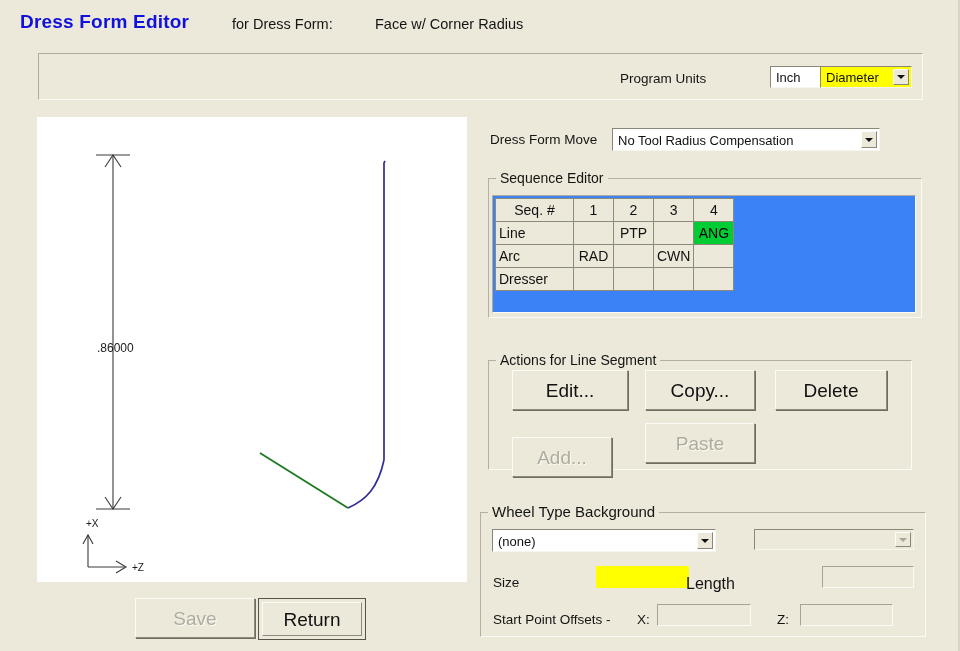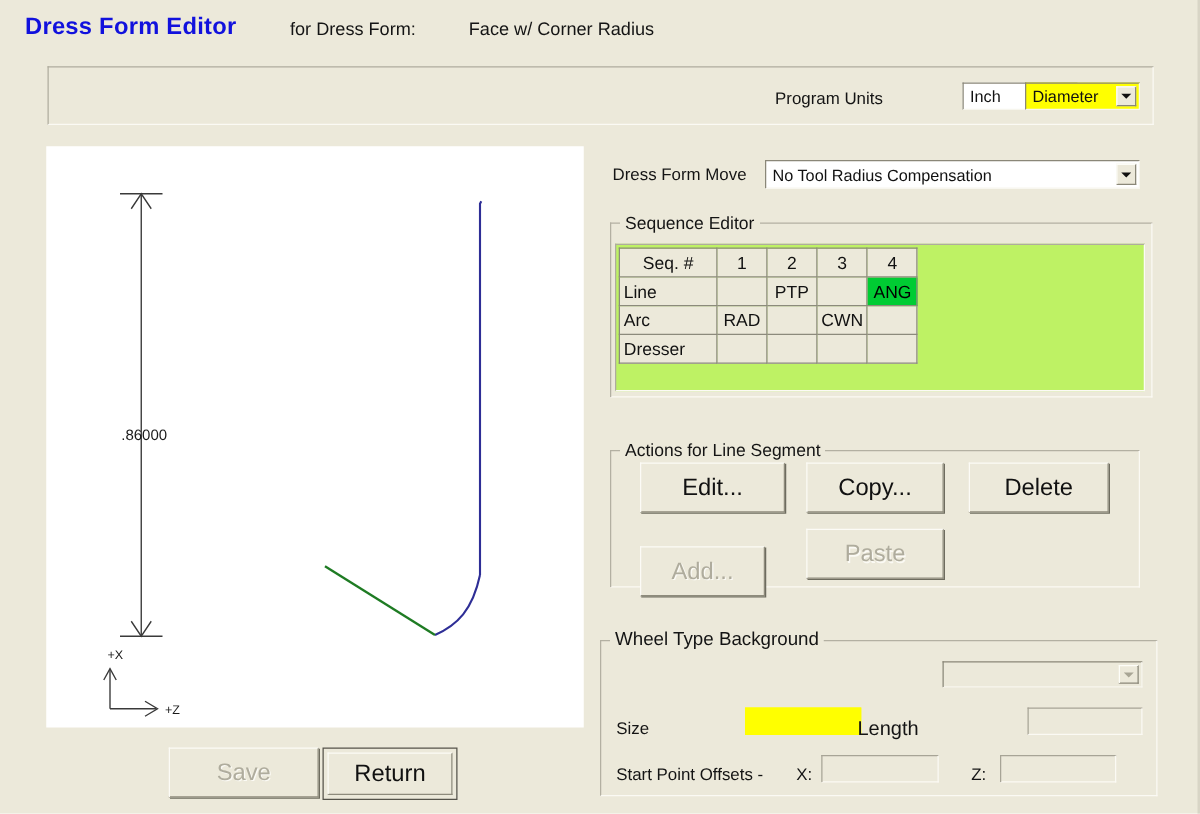--- a/index.html
+++ b/index.html
@@ -119,21 +119,21 @@
   #combo-units { left: 722px; top: 66px; width: 92px; height: 22px; margin-left: 48px; }
   #combo-diameter { left: 820px; top: 66px; width: 92px; height: 22px; }
 
   #dressform-move-label {
     position: absolute;
     left: 490px; top: 132px;
     font-size: 13.5px;
     color: #141414;
     white-space: nowrap;
   }
-  #combo-dressform-move { left: 612px; top: 128px; width: 300px; height: 23px; }
+  #combo-dressform-move { left: 612px; top: 128px; width: 268px; height: 23px; }
 
   
   .groupbox {
     position: absolute;
     box-sizing: border-box;
     border-top: 1px solid #B3B0A2;
     border-left: 1px solid #B3B0A2;
     border-right: 1px solid #FBFAF4;
     border-bottom: 1px solid #FBFAF4;
   }
@@ -152,21 +152,21 @@
   #group-actions-title { left: 496px; top: 352px; }
 
   #group-wheel { left: 480px; top: 512px; width: 446px; height: 125px; }
   #group-wheel-title { left: 488px; top: 503px; font-size: 15px; }
 
   
   #seq-table-panel {
     position: absolute;
     left: 492px; top: 195px;
     width: 424px; height: 118px;
-    background: #bef264;
+    background: #3b82f6;
     border-top: 1px solid #AFAC9E;
     border-left: 1px solid #AFAC9E;
     border-right: 1px solid #FCFBF5;
     border-bottom: 1px solid #FCFBF5;
     box-sizing: border-box;
   }
   table#seq-table {
     position: absolute;
     left: 2px; top: 2px;
     border-collapse: collapse;
@@ -374,20 +374,24 @@
   <div id="btn-add" class="btn disabled">
       <span>Add...</span>
     </div>
   <div id="btn-paste" class="btn disabled">
       <span>Paste</span>
     </div>
 
   <div id="group-wheel" class="groupbox"></div>
   <div id="group-wheel-title" class="group-title">Wheel Type Background</div>
 
+  <div id="combo-wheel-type" class="combo">
+    <span class="ctext">(none)</span>
+    <span class="cbtn"></span>
+  </div>
   <div id="combo-wheel-extra" class="combo disabled">
     <span class="ctext"></span>
     <span class="cbtn"></span>
   </div>
 
   <div id="label-size">Size</div>
   <div id="field-size" class="field yellow" style="background: rgb(255, 255, 0);"></div>
 
   <div id="label-length">Length</div>
   <div id="field-length" class="field"></div>

